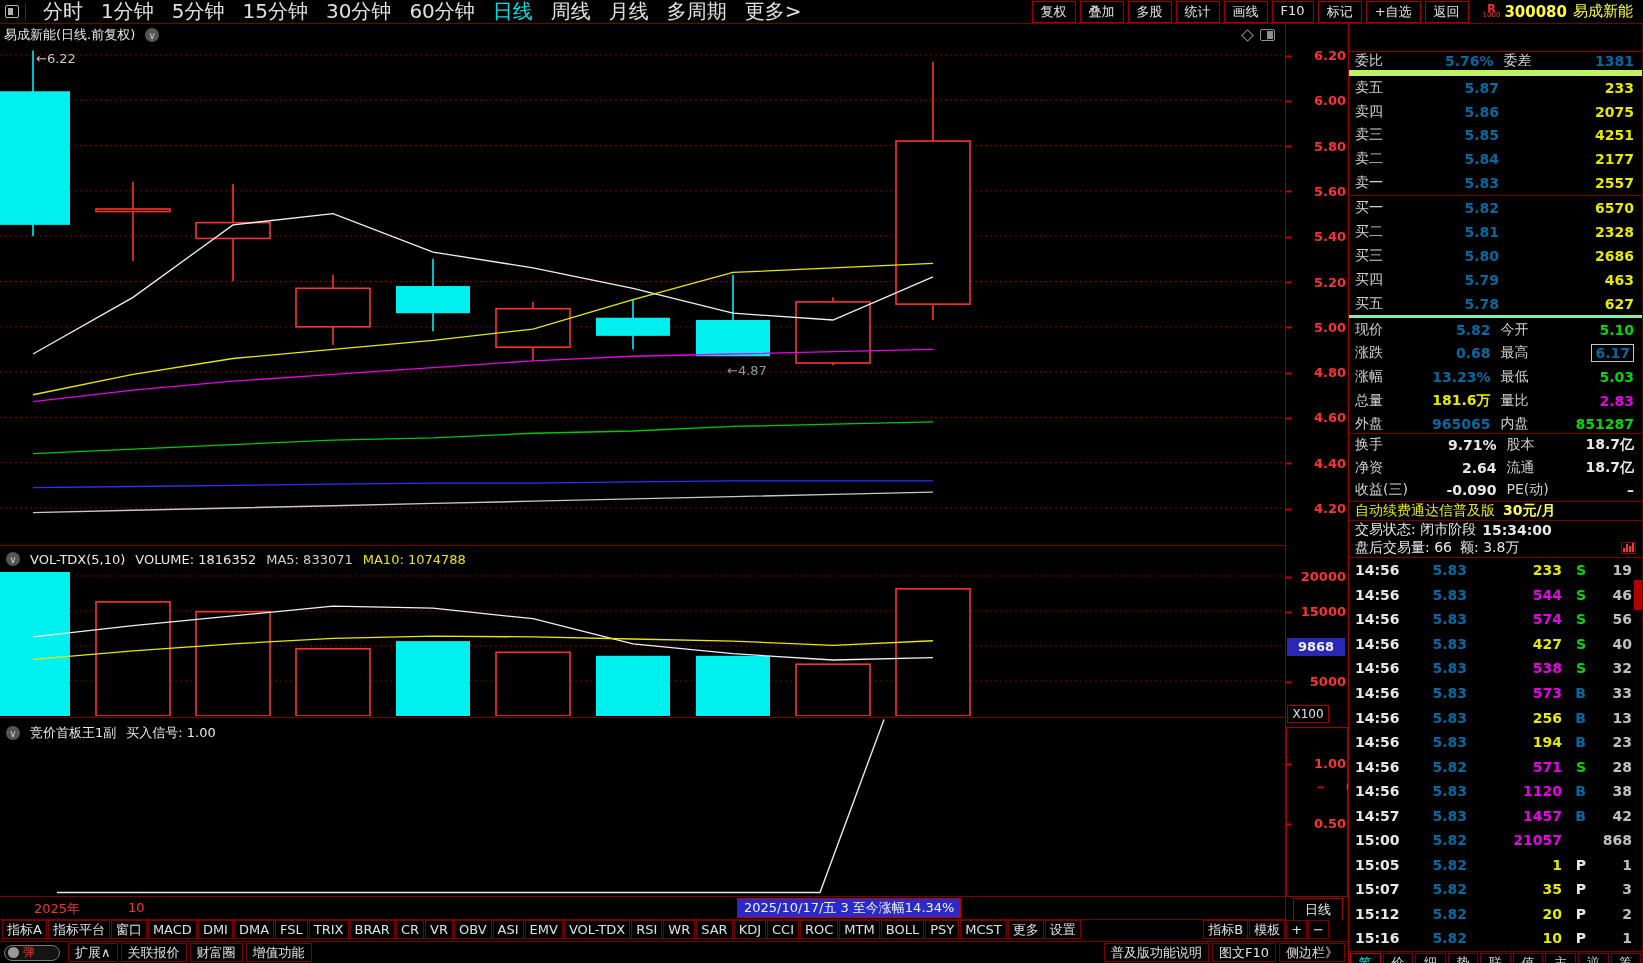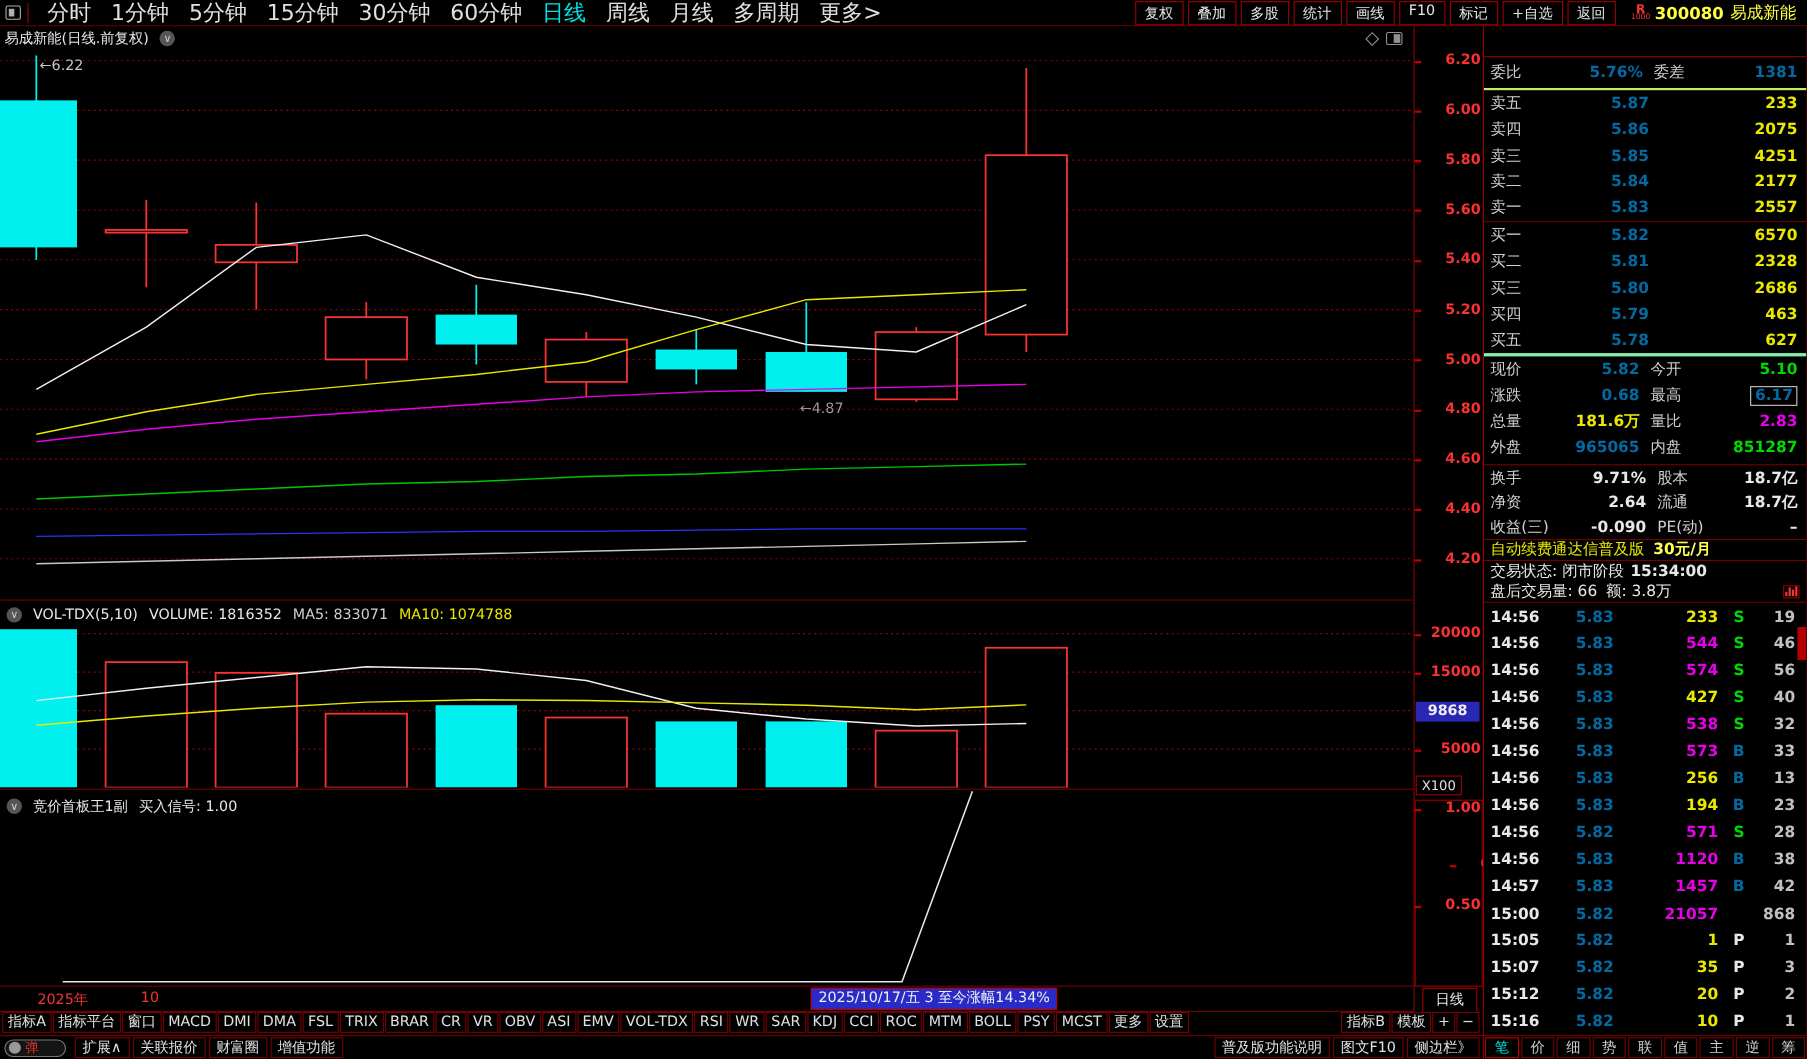--- a/index.html
+++ b/index.html
@@ -57,21 +57,21 @@
 .vol-highlight{position:absolute;left:1px;width:58px;height:18px;background:#2828b4;color:#f0f0f0;
   font-weight:bold;text-align:center;line-height:18px;font-size:13px}
 .unit-box{position:absolute;left:1px;width:42px;height:18px;border:1px solid #a00000;color:#e0e0e0;
   text-align:center;line-height:16px;font-size:12px}
 #sig-frame{position:absolute;left:0;top:703px;width:62px;height:170px;border:1px solid #a00000}
 #period-box{position:absolute;left:7px;top:874px;width:50px;height:23px;border:1px solid #a00000;
   color:#e8e8e8;text-align:center;line-height:21px;font-size:13px}
 
 #right-panel{position:absolute;left:1348px;top:24px;width:295px;height:939px;background:#000;
   border-left:1px solid #a00000;border-right:1px solid #500000;display:flex;flex-direction:column;font-size:14px}
-#weibi-row{margin-top:27px;height:36px;border-top:1px solid #900000;border-bottom:2px solid #bef264;
+#weibi-row{margin-top:27px;height:36px;border-top:1px solid #900000;border-bottom:6px solid #bef264;
   display:grid;grid-template-columns:46px 1fr 48px 1fr;align-items:center;padding:0 8px 0 6px}
 .bid-row{height:23.8px;display:grid;grid-template-columns:44px 100px 1fr;align-items:center;padding:0 8px 0 6px}
 #buy-rows{border-top:1px solid #750000;height:120px}
 #buy-rows .bid-row{height:24px}
 #sell-rows{height:119px}
 .num{font-weight:bold}
 .t-right{text-align:right}
 #info-rows{border-top:3px solid #86efac;height:118px;padding:0 8px 0 6px}
 .info-row{height:23.6px;display:grid;grid-template-columns:44px 1fr 52px 1fr;align-items:center}
 .boxed{border:1px solid #c8c8c8;padding:0 3px}
@@ -89,21 +89,21 @@
 .trade-row .tm{color:#e8e8e8}
 #trade-scroll{position:absolute;right:0;top:22px;width:8px;height:30px;background:#b40000}
 #trade-tabs{height:22px;display:flex;border-top:1px solid #750000}
 .ttab{flex:1;border:1px solid #7a0000;margin:1px;color:#d0d0d0;text-align:center;line-height:18px;font-size:13px}
 .ttab.active{color:#00e0e0;border-color:#c00000}
 
 #indicator-bar{position:absolute;left:0;top:920px;width:1348px;height:21px;display:flex;
   background:#000;padding-left:2px}
 .ind-item{border:1px solid #7a0000;height:19px;line-height:17px;padding:0 4px;margin-right:1px;
   color:#e0e0e0;font-size:13px;white-space:nowrap}
-#ind-right{margin-left:auto;display:flex;margin-right:2px}
+#ind-right{margin-left:auto;display:flex;margin-right:18px}
 #bottom-bar{position:absolute;left:0;top:941px;width:1348px;height:22px;display:flex;align-items:center;
   border-top:1px solid #750000;background:#000;padding-left:4px}
 .pill{width:56px;height:16px;border:1px solid #777;border-radius:9px;background:#141414;display:flex;
   align-items:center;padding:0 3px;margin-right:8px}
 .pill .dot{width:11px;height:11px;border-radius:50%;background:#999;margin-right:4px}
 .pill .ptxt{color:#fa3232;font-size:12px}
 .bot-item{border:1px solid #7a0000;height:19px;line-height:17px;padding:0 6px;margin-right:3px;
   color:#e0e0e0;font-size:13px;white-space:nowrap}
 #bot-right{margin-left:auto;display:flex;margin-right:0}
 </style>
@@ -258,21 +258,21 @@
     <div class="ax-label" style="top: 302.8px;">5.00</div>
     <div class="ax-label" style="top: 348.1px;">4.80</div>
     <div class="ax-label" style="top: 393.4px;">4.60</div>
     <div class="ax-label" style="top: 438.7px;">4.40</div>
     <div class="ax-label" style="top: 484px;">4.20</div>
     <div class="ax-label" style="top: 552px;">20000</div>
     <div class="ax-label" style="top: 587px;">15000</div>
     <div class="ax-label" style="top: 657px;">5000</div>
     <div class="vol-highlight" style="top: 614px;">9868</div>
     <div class="unit-box" style="top: 681px;">X100</div>
-    <div class="ax-label" style="top: 711px;">1.00</div>
+    <div class="ax-label" style="top: 739px;">1.00</div>
     <div class="ax-label" style="top: 762px; margin-left: 32px;">0.75</div>
     <div class="ax-label" style="top: 799px;">0.50</div>
   </div>
 
 <aside id="right-panel">
   <div id="weibi-row">
     <span class="c-w2">委比</span>
     <span class="c-red num t-right">5.76%</span>
     <span class="c-w2" style="padding-left:10px">委差</span>
     <span class="c-red num t-right">1381</span>
@@ -336,20 +336,26 @@
         <span class="c-w2">现价</span>
         <span class="c-red num t-right">5.82</span>
         <span class="c-w2" style="padding-left: 10px;">今开</span>
         <span class="c-grn num t-right">5.10</span>
       </div>
       <div class="info-row">
         <span class="c-w2">涨跌</span>
         <span class="c-red num t-right">0.68</span>
         <span class="c-w2" style="padding-left: 10px;">最高</span>
         <span class="c-red num t-right"><span class="boxed">6.17</span></span>
+      </div>
+      <div class="info-row">
+        <span class="c-w2">涨幅</span>
+        <span class="c-red num t-right">13.23%</span>
+        <span class="c-w2" style="padding-left: 10px;">最低</span>
+        <span class="c-grn num t-right">5.03</span>
       </div>
       <div class="info-row">
         <span class="c-w2">总量</span>
         <span class="c-yel num t-right">181.6万</span>
         <span class="c-w2" style="padding-left: 10px;">量比</span>
         <span class="c-mag num t-right">2.83</span>
       </div>
       <div class="info-row">
         <span class="c-w2">外盘</span>
         <span class="c-red num t-right">965065</span>

